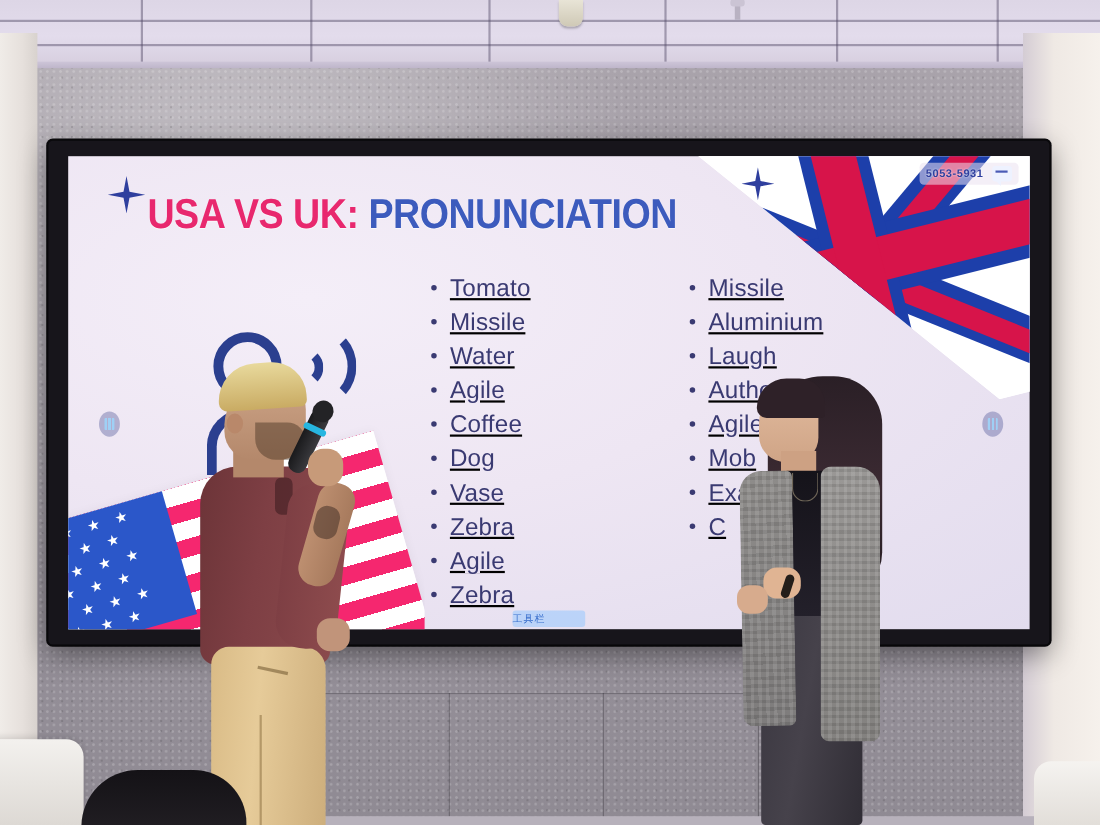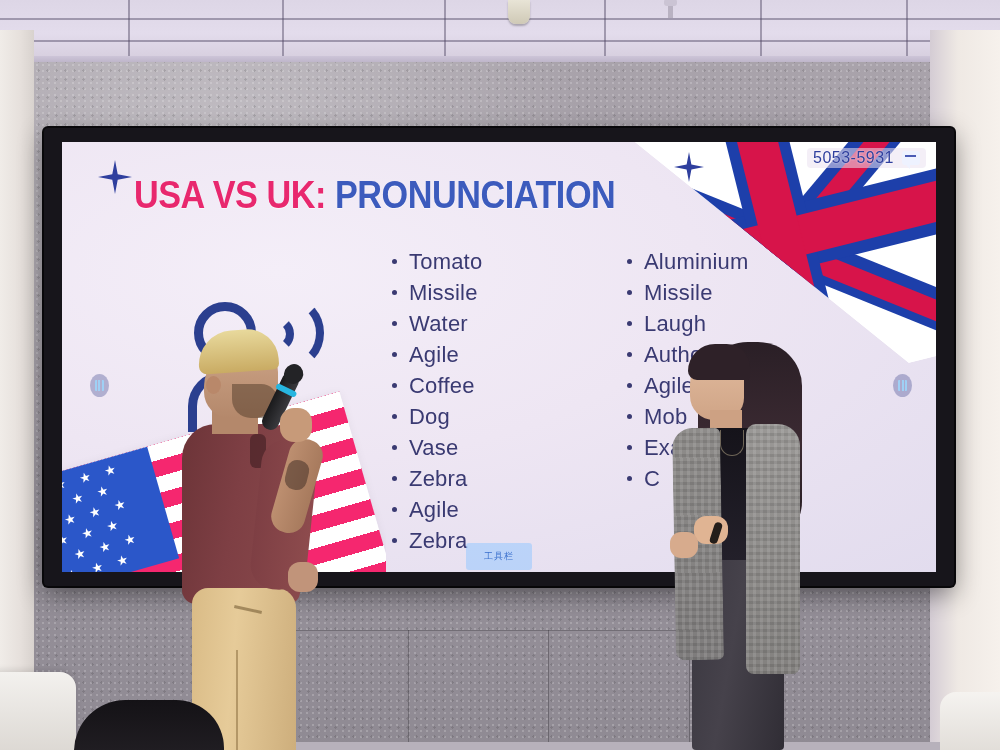--- a/index.html
+++ b/index.html
@@ -155,21 +155,21 @@
     border-radius:34px 0 0 0;
   }
   .speak-icon .wave{
     position:absolute;border:8px solid #2b3f8f;border-radius:50%;
     border-color:transparent #2b3f8f transparent transparent;
   }
   .speak-icon .w1{left:78px;top:22px;width:36px;height:36px;}
   .speak-icon .w2{left:82px;top:4px;width:62px;height:70px;}
 
   .word-col{
-    position:absolute;top:104px;
+    position:absolute;top:104px;text-decoration:underline;
   }
   .word-col.left{left:330px;}
   .word-col.right{left:565px;}
   .word{
     display:flex;align-items:center;gap:12px;
     height:31px;
     font-size:22px;color:#3a3a72;
     letter-spacing:.2px;
   }
   .word .dot{
@@ -195,41 +195,41 @@
 
   
   .id-badge{
     position:absolute;right:10px;top:6px;height:20px;
     display:flex;align-items:center;gap:8px;
     padding:0 6px;border-radius:4px;
     background:rgba(235,225,240,.55);
     z-index:9;
   }
   .id-badge .txt{
-    font-size:16px;font-weight:normal;color:#2f3f9e;letter-spacing:.5px;
+    font-size:10px;font-weight:bold;color:#2f3f9e;letter-spacing:.5px;
     text-shadow:0 0 2px rgba(255,255,255,.8);
   }
   .chat-icon{
     width:18px;height:14px;background:#eef2ff;border-radius:3px;position:relative;
   }
   .chat-icon:after{
     content:"";position:absolute;left:3px;bottom:-4px;
     border-left:5px solid transparent;border-right:0 solid transparent;
     border-top:5px solid #eef2ff;
   }
   .chat-icon i{
     position:absolute;left:3px;top:4px;width:11px;height:2px;background:#4a5bb5;
   }
 
   
   .float-toolbar{
     position:absolute;left:50%;transform:translateX(-50%);bottom:2px;
-    width:66px;height:27px;border-radius:3px;
+    width:66px;height:15px;border-radius:3px;
     background:rgba(150,200,255,.55);
-    display:flex;align-items:center;justify-content:center;gap:3px;
+    display:flex;align-items:center;justify-content:flex-start;gap:3px;
     z-index:9;
     font-family:Liberation Serif, serif;
   }
   .float-toolbar .lbl{
     font-size:9px;color:#2b64c8;letter-spacing:1px;opacity:.9;
   }
 
   
   .person{position:absolute;}
 
@@ -543,25 +543,25 @@
           </div>
         <div class="word">
             <span class="dot"></span>
             <span>Zebra</span>
           </div>
       </div>
 
       <div class="word-col right">
         <div class="word">
             <span class="dot"></span>
+            <span>Missile</span>
+          </div>
+        <div class="word">
+            <span class="dot"></span>
             <span>Aluminium</span>
-          </div>
-        <div class="word">
-            <span class="dot"></span>
-            <span>Missile</span>
           </div>
         <div class="word">
             <span class="dot"></span>
             <span>Laugh</span>
           </div>
         <div class="word">
             <span class="dot"></span>
             <span>Autho</span>
           </div>
         <div class="word">

